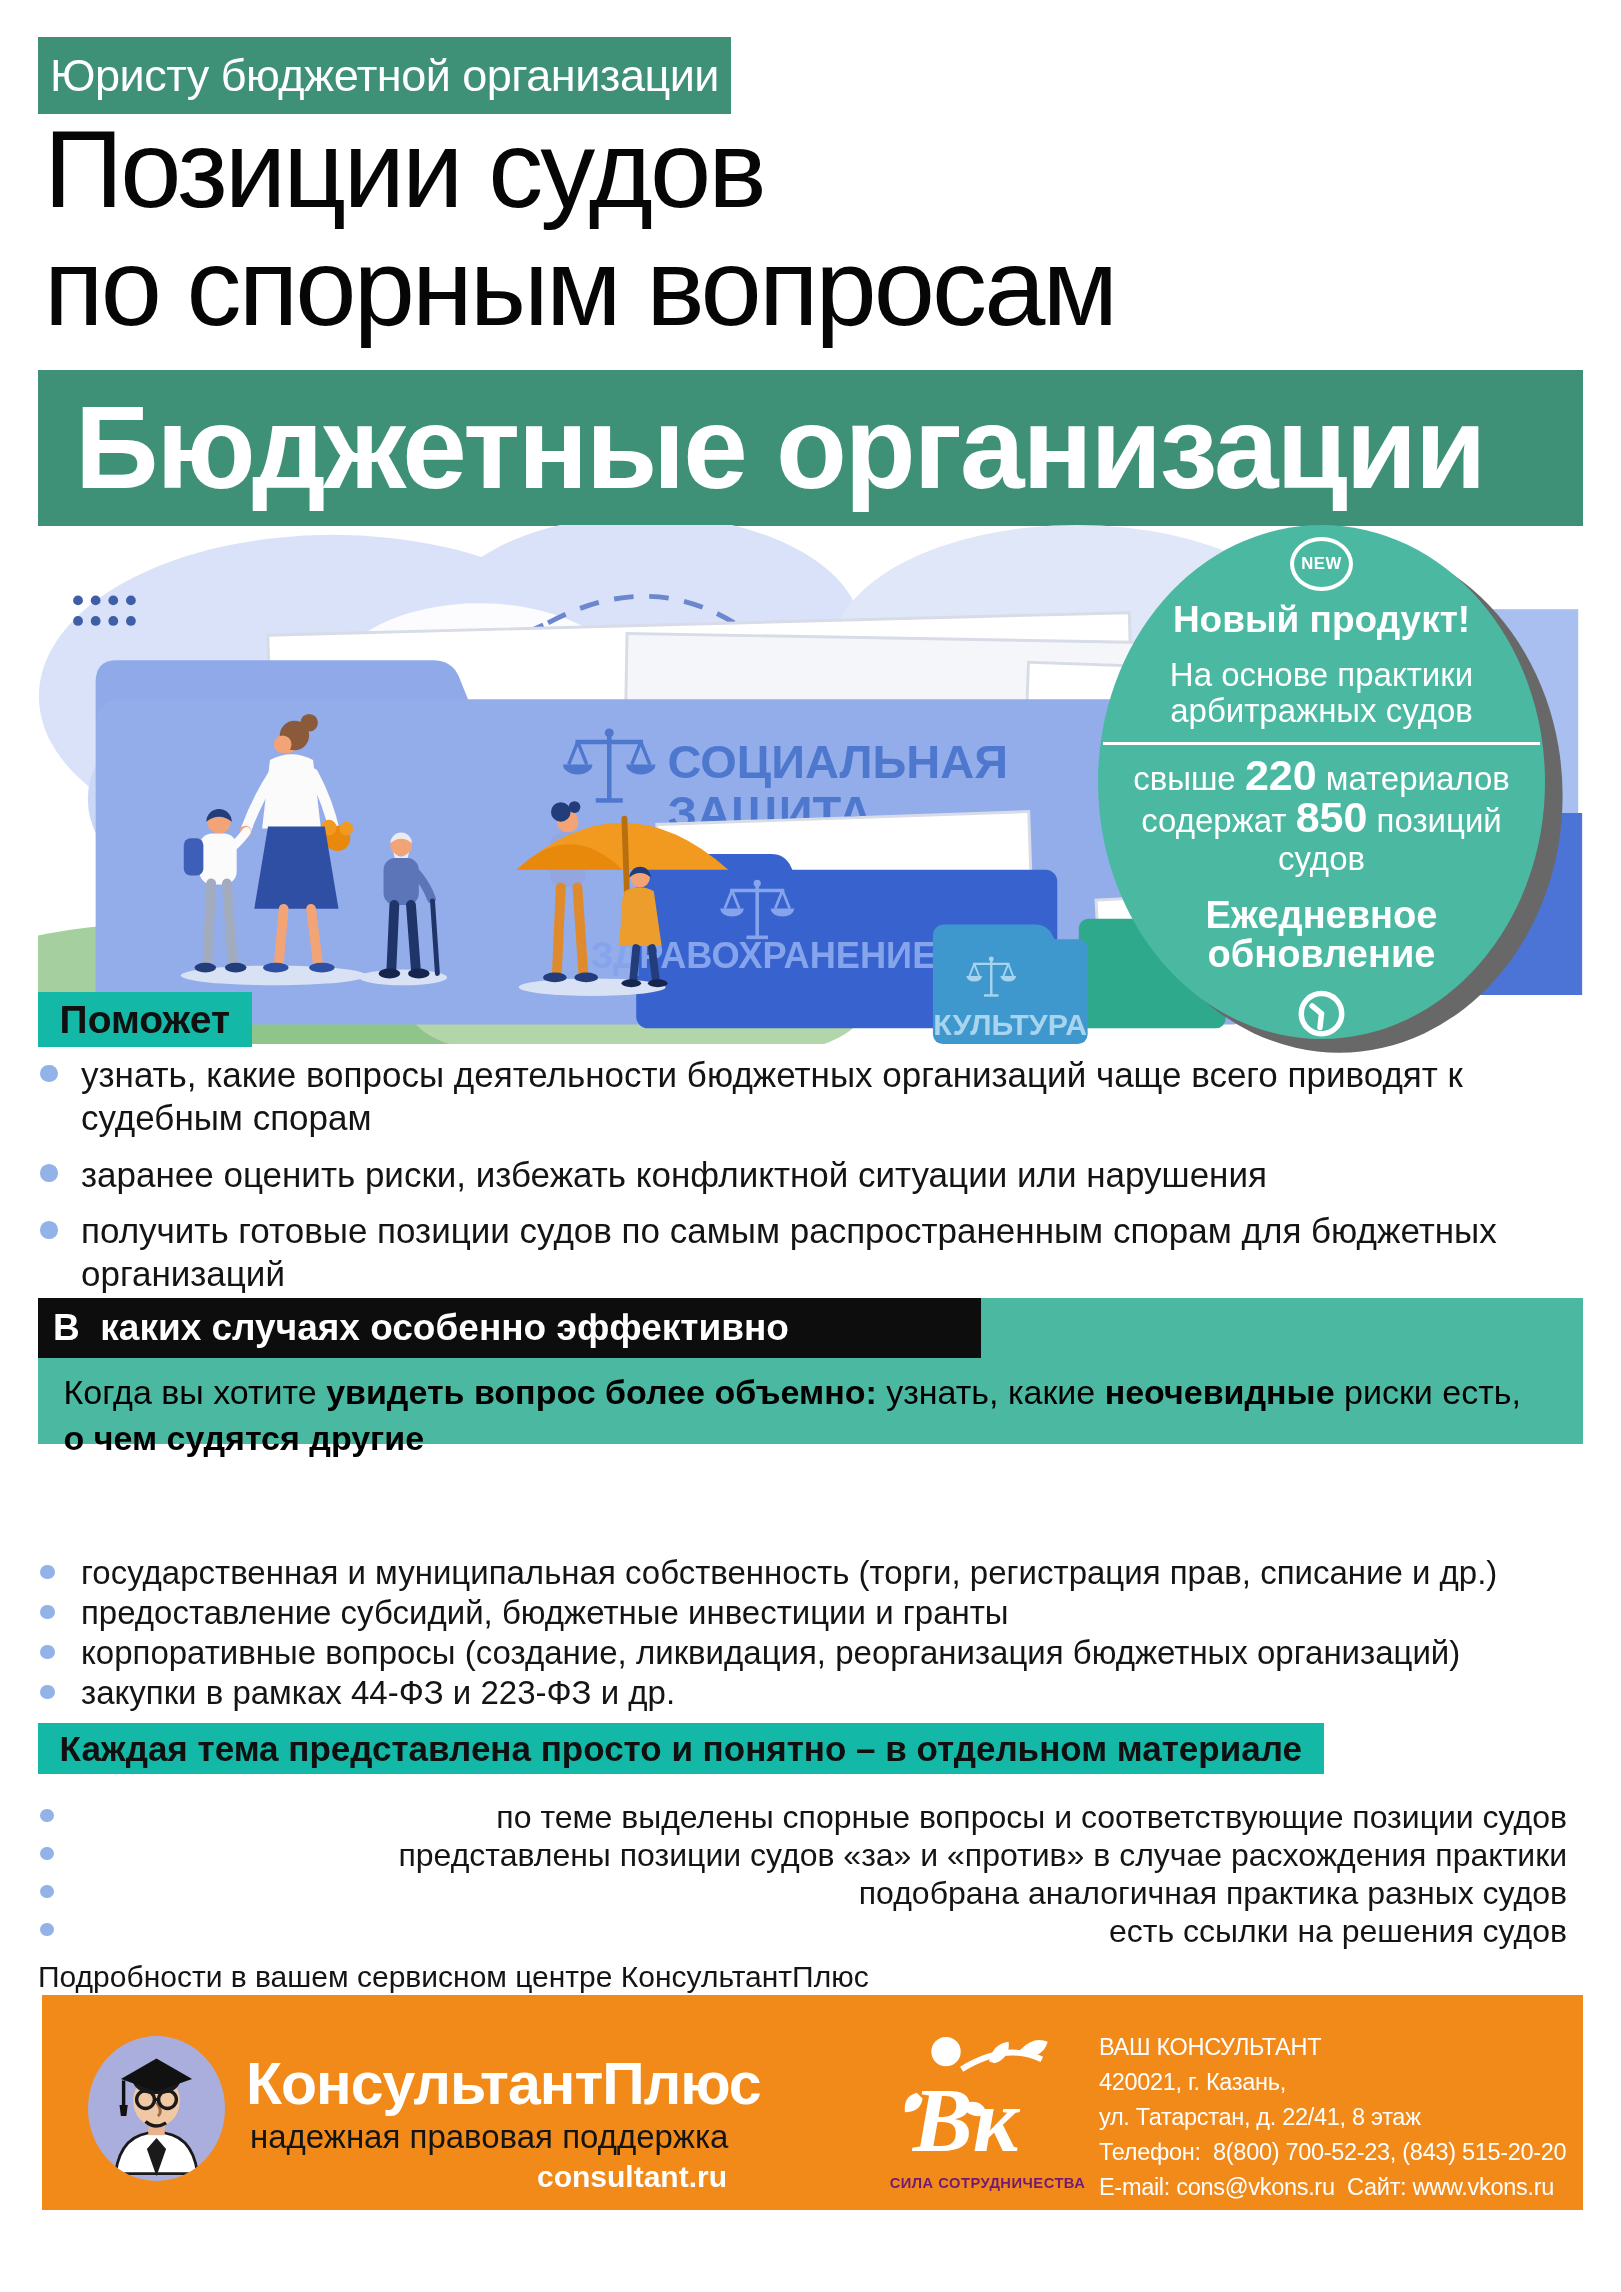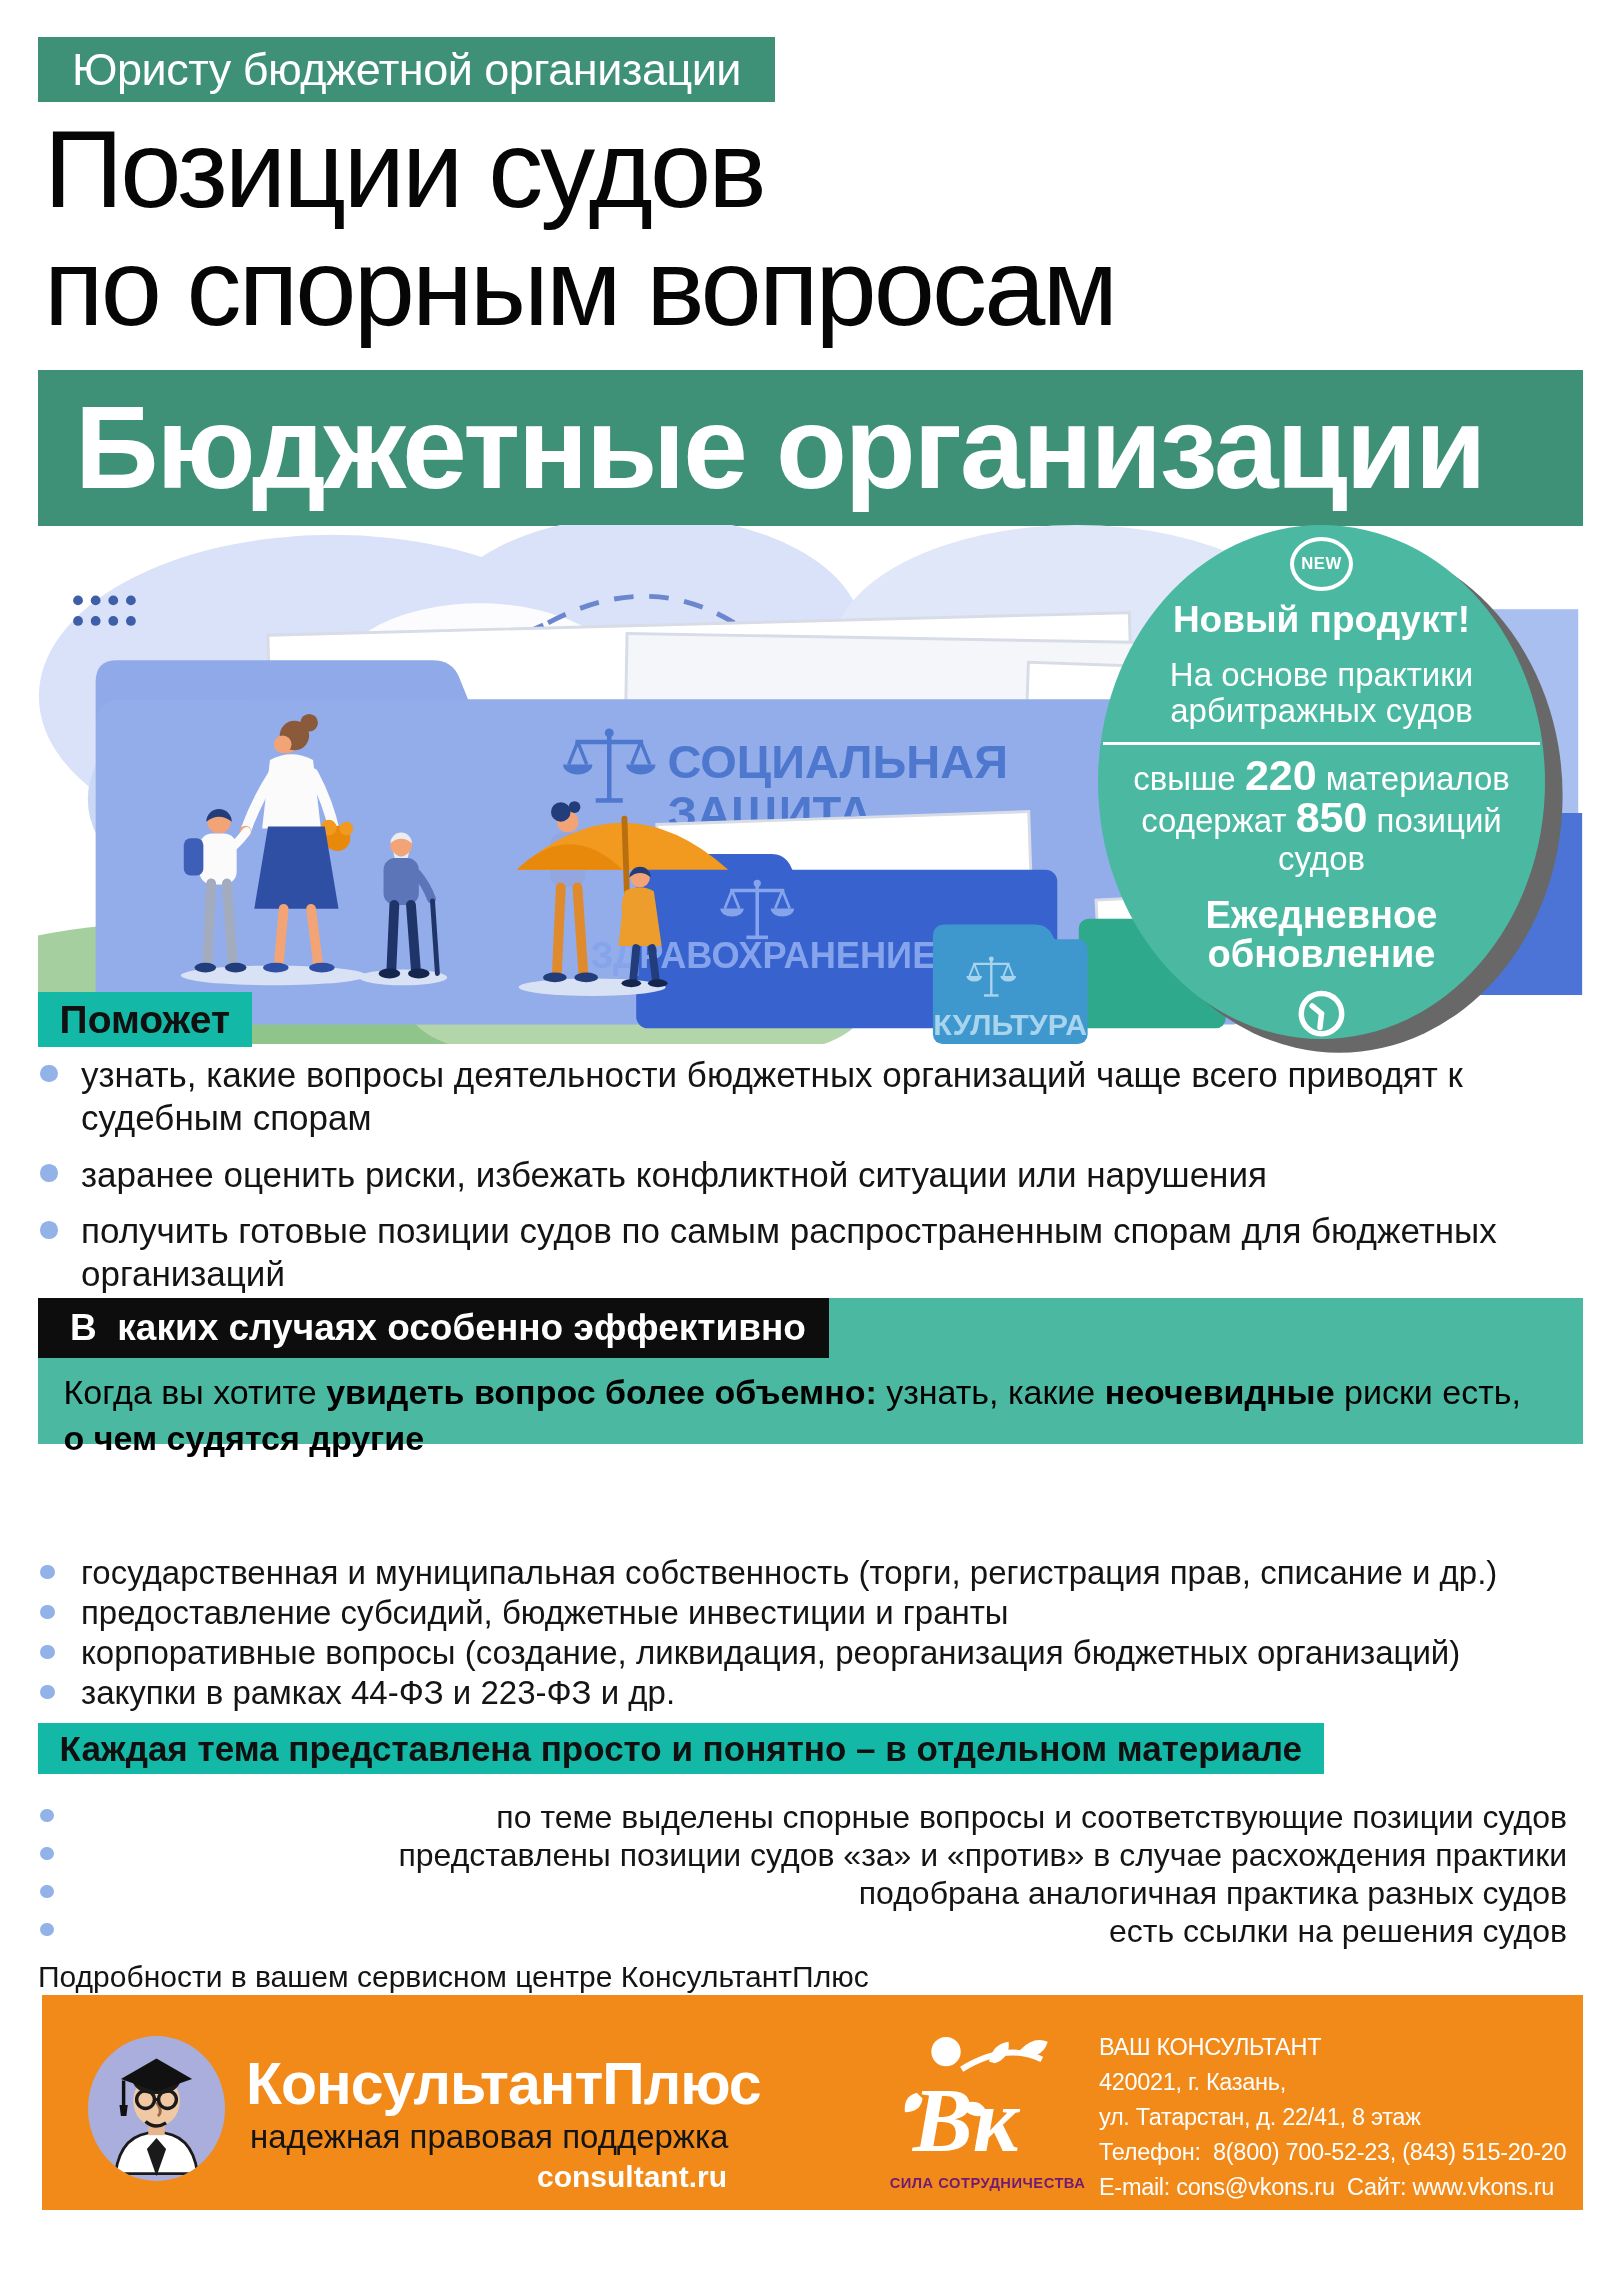--- a/index.html
+++ b/index.html
@@ -1,22 +1,22 @@
 <!DOCTYPE html>
 <html><head>
 <meta charset="utf-8">
 <style>
   html,body{margin:0;padding:0;background:#e9e9e9;}
   .page{position:relative;width:1621px;height:2293px;background:#ffffff;
         font-family:"Liberation Sans",sans-serif;overflow:hidden;margin:0 auto;}
   .abs{position:absolute;}
 
   
-  .top-badge{left:38px;top:37px;height:65px;display:flex;align-items:center;
-     padding:0 34px;background:#3E9077;color:#fff;font-size:45px;letter-spacing:-0.5px;}
+  .top-badge{left:38px;top:37px;height:77px;display:flex;align-items:center;
+     padding:0 12px;background:#3E9077;color:#fff;font-size:45px;letter-spacing:-0.5px;}
   h1.title{left:32px;top:98px;margin:12px;font-size:110px;line-height:118px;font-weight:400;
      color:#060606;letter-spacing:-2.9px;}
   .banner{left:38px;top:370px;width:1545px;height:156px;background:#3E9077;color:#fff;
      font-size:116px;font-weight:bold;letter-spacing:-2px;display:flex;align-items:center;
      padding-left:37px;box-sizing:border-box;}
 
   
   .illu{left:38px;top:525px;}
 
   
@@ -50,22 +50,22 @@
   .list1 .dot{width:17.6px;height:17.6px;top:11.8px;}
   .list2{left:38px;top:1553px;width:1529px;}
   .list2 li{font-size:33px;line-height:40px;}
   .list2 .dot{width:14.7px;height:14.7px;top:11.8px;}
   .list3{left:38px;top:1798px;width:1529px;text-align:right;}
   .list3 li{font-size:32px;line-height:38px;}
   .list3 .dot{width:13.7px;height:13.7px;top:10.8px;}
 
   
   .effective{left:38px;top:1298px;width:1545px;height:146px;background:#4BB9A2;}
-  .effective-bar{position:absolute;left:0;top:0;width:791px;height:60px;background:#0D0D0D;
-     color:#fff;font-size:37px;font-weight:bold;display:flex;align-items:center;padding-left:32px;box-sizing:border-box;}
+  .effective-bar{position:absolute;left:0;top:0;width:943px;height:60px;background:#0D0D0D;
+     color:#fff;font-size:37px;font-weight:bold;display:flex;align-items:center;padding-left:15px;box-sizing:border-box;}
   .effective-text{position:absolute;left:25.5px;top:71px;width:1500px;font-size:34px;line-height:46px;color:#000;}
 
   .note{left:38px;top:1960px;margin:0;font-size:30px;color:#141414;}
 
   
   .footer{left:42px;top:1995px;width:1541px;height:215px;background:#F28A1A;}
   .avatar{position:absolute;left:46px;top:41px;width:137px;height:145px;border-radius:50%;
      background:#A9AEDC;overflow:hidden;}
   .brand{position:absolute;left:204px;top:55px;font-size:59px;font-weight:bold;color:#fff;letter-spacing:-1px;}
   .tagline{position:absolute;left:208px;top:123px;font-size:33px;color:#141414;}

